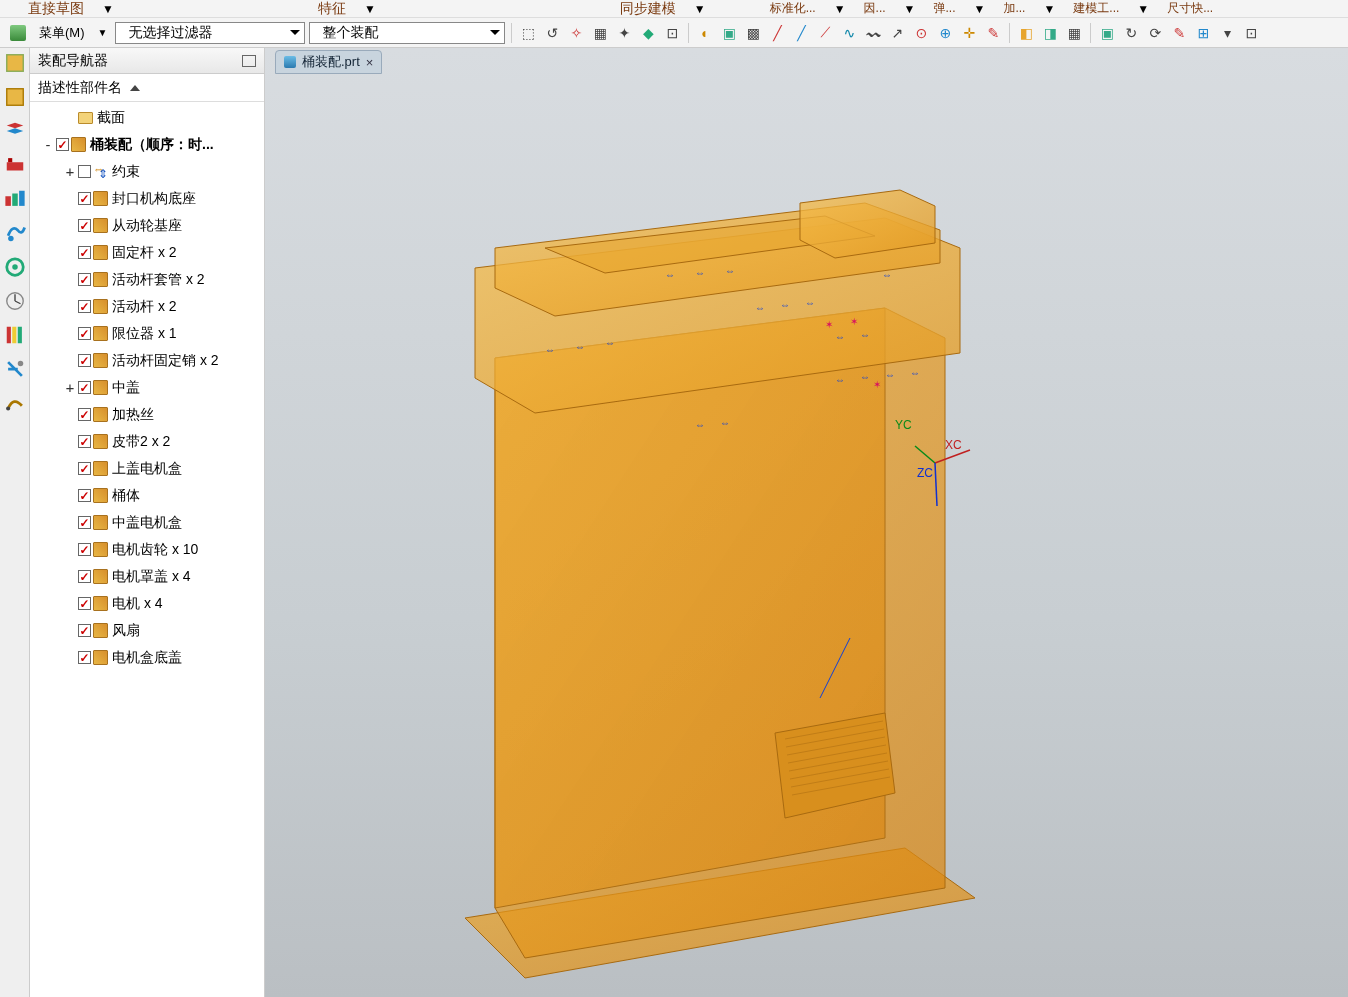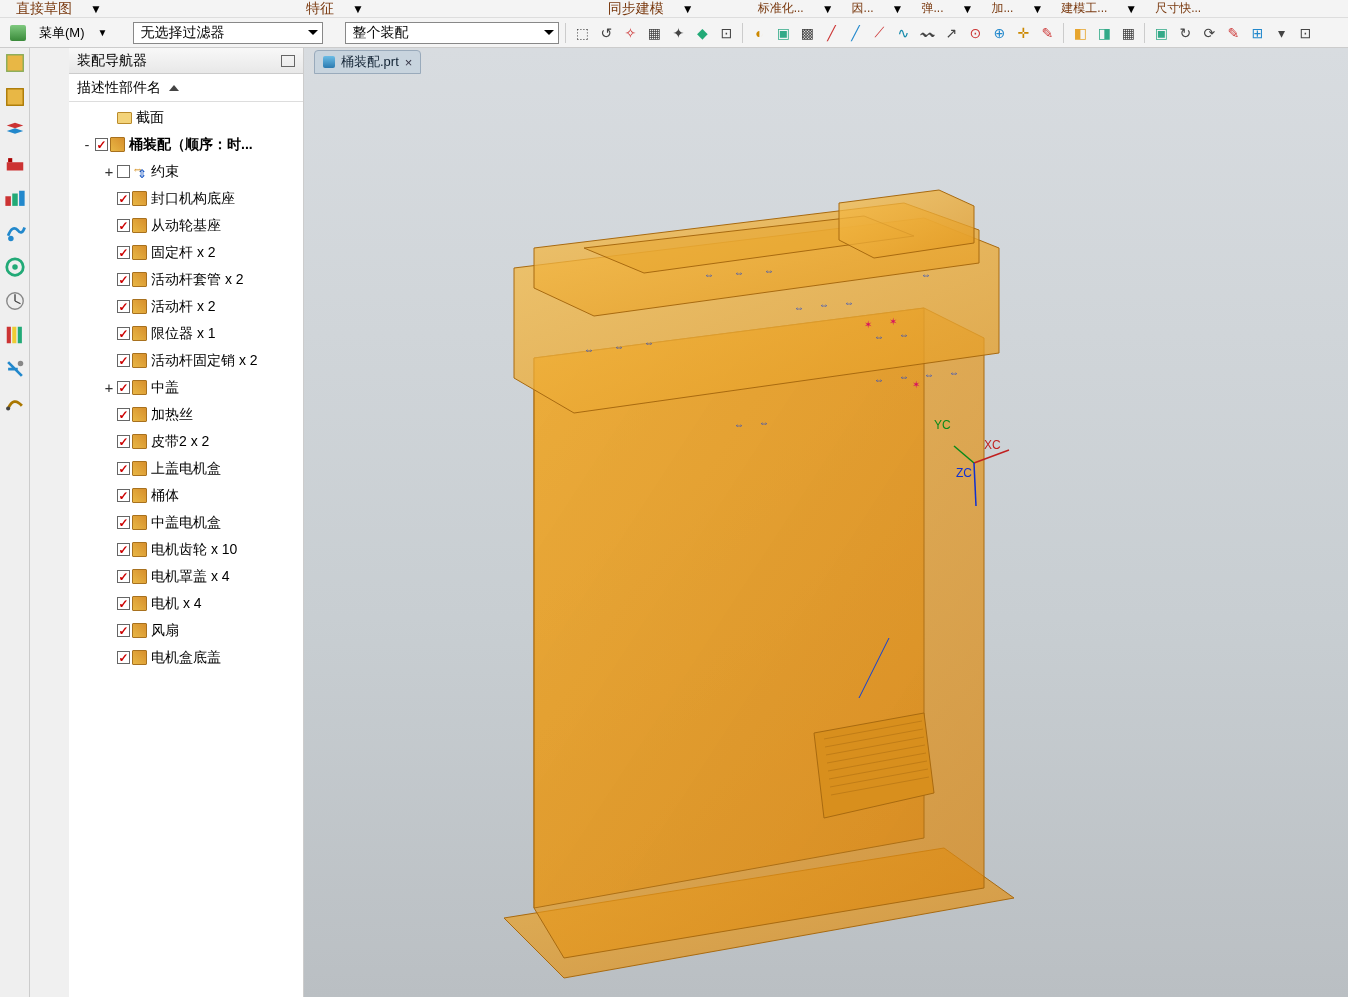--- a/index.html
+++ b/index.html
@@ -1,40 +1,40 @@
 <!DOCTYPE html>
 <html><head>
 <meta charset="utf-8">
 <style>
 * { margin: 0; padding: 0; box-sizing: border-box; font-family: "Microsoft YaHei", Arial, sans-serif; }
 body { width: 1348px; height: 997px; background: #f0f0f0; overflow: hidden; font-size: 13px; }
 
 
-.topmenu { height: 18px; display: flex; align-items: center; gap: 6px; padding: 0 4px; background: #f4f4f4; border-bottom: 1px solid #ddd; }
+.topmenu { height: 18px; display: flex; align-items: center; gap: 6px; padding: 0 16px; background: #f4f4f4; border-bottom: 1px solid #ddd; }
 .topmenu .mitem { color: #7a3a10; font-size: 14px; padding: 0 12px; white-space: nowrap; }
 .topmenu .mitem.small { font-size: 12px; }
 .topmenu .drop { color: #000; font-size: 12px; }
 
 
 .toolbar2 { height: 30px; display: flex; align-items: center; gap: 4px; padding: 2px 6px; background: #f4f4f4; border-bottom: 1px solid #ccc; }
 .menu-btn { display: flex; align-items: center; gap: 13px; padding: 2px 4px; cursor: pointer; }
 .menu-btn .ico { width: 16px; height: 16px; background: linear-gradient(#7fc97f,#3a8a3a); border-radius: 2px; }
-.selectbox { height: 22px; border: 1px solid #888; background: #fff; display: flex; align-items: center; padding: 0 18px 0 6px; position: relative; font-size: 14px; margin-left: 18px; }
+.selectbox { height: 22px; border: 1px solid #888; background: #fff; display: flex; align-items: center; padding: 0 18px 0 12px; position: relative; font-size: 14px; }
 .selectbox .arrow { position: absolute; right: 4px; width: 0; height: 0; border-left: 5px solid transparent; border-right: 5px solid transparent; border-top: 5px solid #000; }
 .sel1 { width: 190px; }
-.sel2 { width: 214px; }
+.sel2 { width: 196px; }
 .ticon { width: 20px; height: 20px; display: flex; align-items: center; justify-content: center; font-size: 14px; color: #444; border-radius: 2px; }
 .tsep { width: 1px; height: 20px; background: #ccc; margin: 0 2px; }
 
 
 .main { display: flex; height: calc(100% - 48px); }
 .left-strip { width: 30px; background: #efefef; border-right: 1px solid #ccc; display: flex; flex-direction: column; align-items: center; padding-top: 4px; gap: 12px; }
 .left-strip .sicon { width: 22px; height: 22px; display: flex; align-items: center; justify-content: center; }
 
-.left-panel { width: 235px; background: #fff; border-right: 1px solid #ccc; display: flex; flex-direction: column; margin-left: 39px; }
+.left-panel { width: 235px; background: #fff; border-right: 1px solid #ccc; display: flex; flex-direction: column; }
 .panel-title { height: 26px; background: linear-gradient(#f8f8f8,#e8e8e8); border-bottom: 1px solid #ccc; display: flex; align-items: center; padding: 0 8px; justify-content: space-between; font-size: 14px; }
 .panel-title .max { width: 14px; height: 12px; border: 1px solid #666; }
 .col-header { height: 28px; background: #fff; border-bottom: 1px solid #ddd; display: flex; align-items: center; padding-left: 8px; font-size: 14px; }
 .col-header .sort { margin-left: 8px; display: inline-block; width: 0; height: 0; border-left: 5px solid transparent; border-right: 5px solid transparent; border-bottom: 6px solid #444; }
 .tree { flex: 1; overflow: auto; padding: 2px 0; }
 .tree-row { height: 27px; display: flex; align-items: center; padding-right: 6px; white-space: nowrap; font-size: 14px; cursor: default; }
 .tree-row .pad { display: inline-block; }
 .expander { width: 12px; height: 12px; display: inline-flex; align-items: center; justify-content: center; margin-right: 2px; font-size: 14px; color: #333; font-family: monospace; }
 .chk { width: 13px; height: 13px; border: 1px solid #666; display: inline-flex; align-items: center; justify-content: center; margin-right: 2px; background: #fff; }
 .chk.on::after { content: "✓"; color: #c00; font-size: 12px; line-height: 1; font-weight: bold; }

